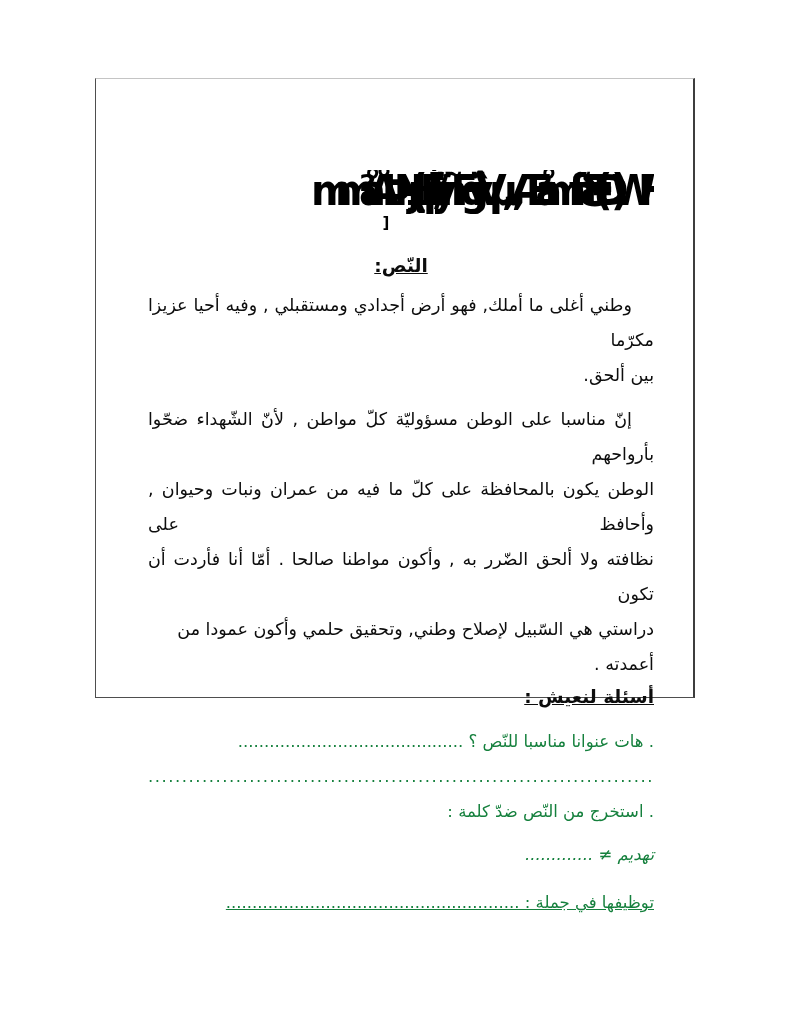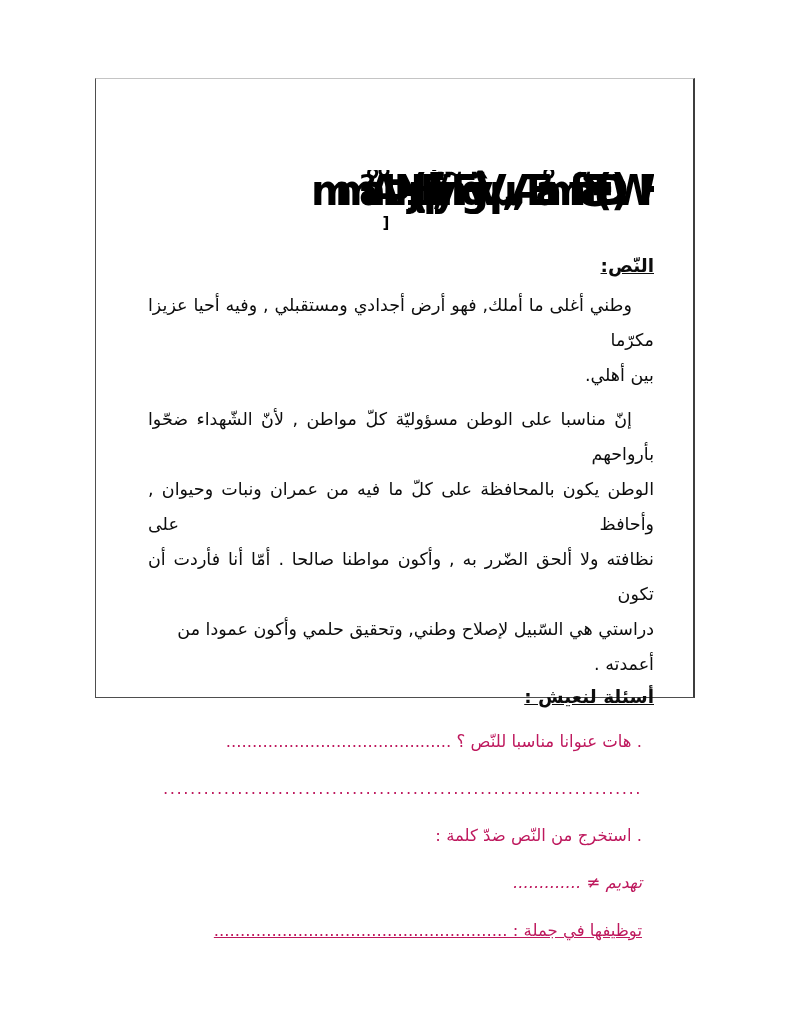--- a/index.html
+++ b/index.html
@@ -55,41 +55,41 @@
     color: #000000;
   }
   .heading {
     margin: 0;
     font-size: 18.5px;
     line-height: 26px;
     font-weight: 700;
     text-decoration: underline;
     color: #0d0d0d;
   }
-  .heading.first { margin-top: 18px; }
+  .heading.first { margin-top: 18px; text-align: center; }
   .heading.second { margin-top: 2px; }
   .line {
     margin: 0;
     font-size: 17.5px;
     line-height: 35px;
     font-weight: 400;
     color: #0d0d0d;
   }
   .just {
     text-align: justify;
     text-align-last: justify;
   }
   .indent { text-indent: 22px; }
   .gap-top { margin-top: 9px; }
   .qline {
-    margin: 12px;
+    margin: 0;
     font-size: 16.5px;
     line-height: 35px;
     font-weight: 400;
-    color: #be185d;
+    color: #15803d;
   }
   .q-first { margin-top: 14px; }
   .dots-line {
     letter-spacing: 1.5px;
     overflow: hidden;
     white-space: nowrap;
   }
   .antonym-line { margin-top: 8px; font-style: italic; }
   .usage-line { margin-top: 13px; text-decoration: underline; }
 </style>
@@ -99,21 +99,21 @@
 <div class="canvas">
   <div class="sheet">
 
     <div class="garbled-title">mm²åÅÞŅ(Įɟ±Ēŧīĺp/ÿñFgïŷVµ„Æ²åmfñƸŧ(Đ)WH</div>
 
     <div class="title-mark">[</div>
 
     <h3 class="heading first">النّص:</h3>
 
     <p class="line just indent gap-top">وطني أغلى ما أملك, فهو أرض أجدادي ومستقبلي , وفيه أحيا عزيزا مكرّما</p>
-    <p class="line">بين أهلي.</p>
+    <p class="line">بين ألحق.</p>
 
     <p class="line just indent gap-top">إنّ مناسبا على الوطن مسؤوليّة كلّ مواطن , لأنّ الشّهداء ضحّوا بأرواحهم</p>
     <p class="line just">الوطن يكون بالمحافظة على كلّ ما فيه من عمران ونبات وحيوان , وأحافظ على</p>
     <p class="line just">نظافته ولا ألحق الضّرر به , وأكون مواطنا صالحا . أمّا أنا فأردت أن تكون</p>
     <p class="line">دراستي هي السّبيل لإصلاح وطني, وتحقيق حلمي وأكون عمودا من أعمدته .</p>
 
     <h3 class="heading second">أسئلة لنعيش :</h3>
 
     <p class="qline q-first">. هات عنوانا مناسبا للنّص ؟ ...........................................</p>
 

